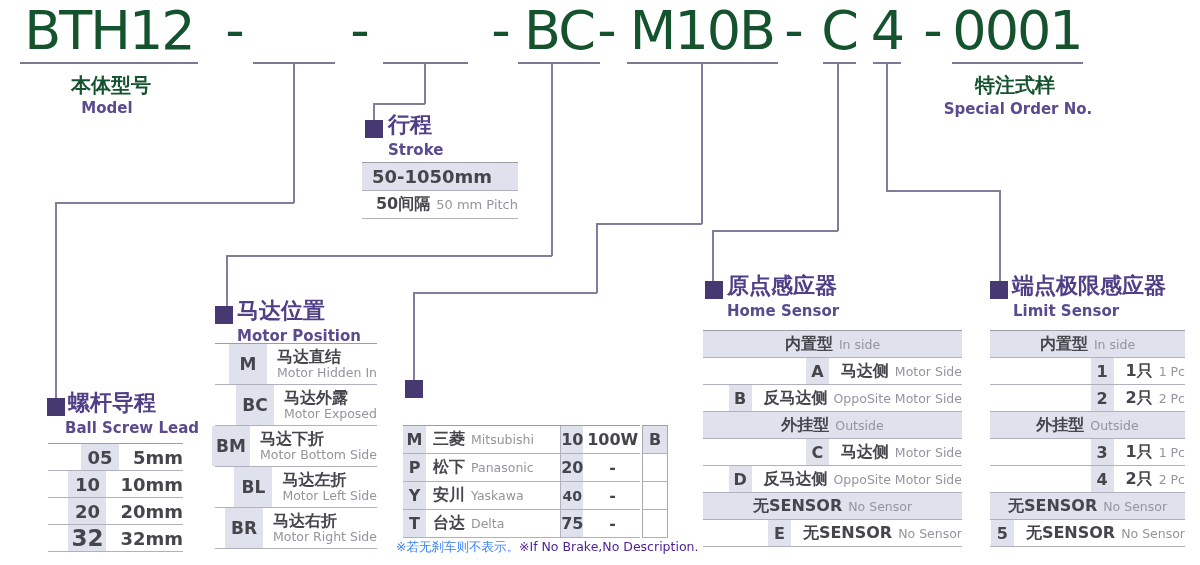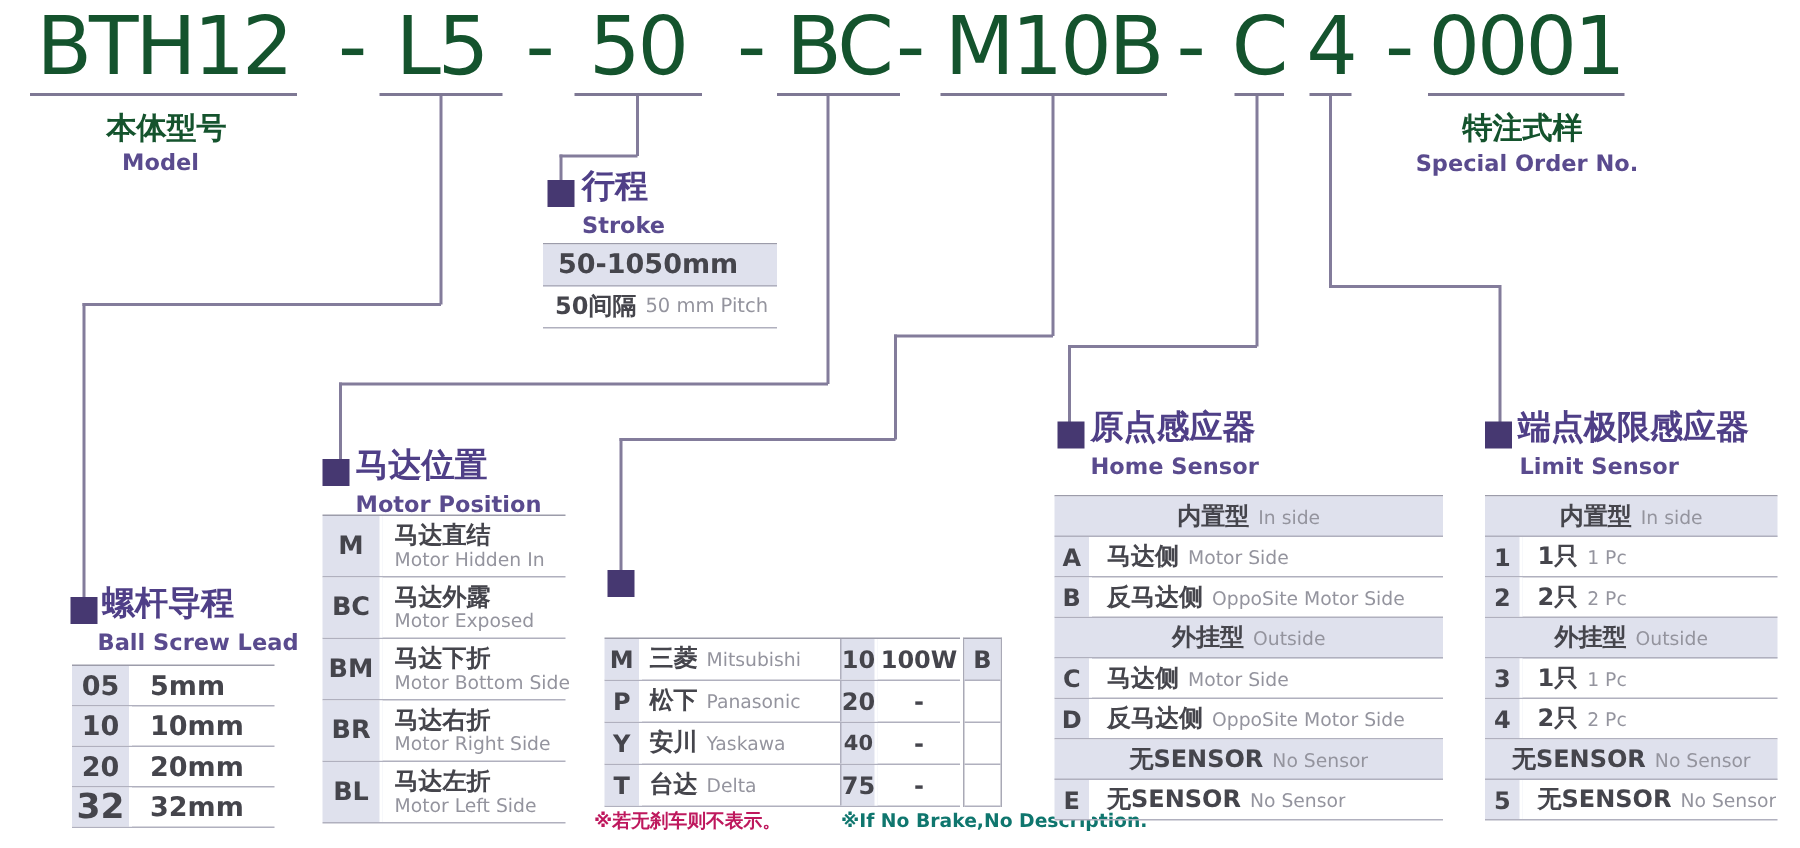--- a/index.html
+++ b/index.html
@@ -12,43 +12,41 @@
   
   .ln{position:absolute;background:#837c9b;}
   
   .sq{position:absolute;width:18px;height:18px;background:#463871;}
   .sec-zh{position:absolute;font-size:22px;line-height:26px;font-weight:700;color:#4f3f87;white-space:nowrap;}
   .sec-en{position:absolute;font-size:15px;line-height:18px;font-weight:600;color:#5a4b8e;white-space:nowrap;}
   .lbl-zh{position:absolute;transform:translateX(-50%);font-size:20px;font-weight:700;color:#14532d;white-space:nowrap;}
   .lbl-en{position:absolute;transform:translateX(-50%);font-size:15px;font-weight:600;color:#5a4b8e;white-space:nowrap;}
   
   .tbl{position:absolute;border-top:1.5px solid #9c9caa;box-sizing:border-box;}
-  .row{display:flex;align-items:center;border-bottom:1.5px solid #b0b0be;box-sizing:border-box;}
+  .row{display:flex;align-items:center;border-bottom:1.5px solid #b0b0be;box-sizing:border-box;justify-content:flex-end;}
   .code{display:flex;align-items:center;justify-content:center;background:#dfe1ed;
         color:#45454c;font-weight:600;height:100%;box-sizing:border-box;border-right:2px solid #fff;flex:none;}
   .zh{color:#45454c;font-size:16px;font-weight:600;white-space:nowrap;}
   .en{color:#94949e;font-size:12.5px;font-weight:500;white-space:nowrap;margin-left:6px;}
   .hdr{background:#dfe1ed;justify-content:center;}
   .cnt{display:flex;align-items:baseline;padding-left:10px;overflow:hidden;}
   .two .zh{display:block;font-size:16px;line-height:18px;}
   .two .en{display:block;margin-left:0;font-size:12.5px;line-height:14px;}
   .note{position:absolute;font-size:12.5px;white-space:nowrap;}
-  .note .nz{color:#be185d;font-weight:700;}
-  .note .ne{color:#0f766e;font-weight:700;margin-left:40px;}
+  .note .nz{color:#3b82f6;font-weight:400;}
+  .note .ne{color:#4c1d95;font-weight:400;}
 </style>
 </head>
 <body>
 
 <div class="canvas">
 
   <span class="seg" style="left:109px">BTH12</span>
   <span class="seg" style="left:234px">-</span>
-  <span class="seg" style="left:294px">L5</span>
   <span class="seg" style="left:359px">-</span>
-  <span class="seg" style="left:425px">50</span>
   <span class="seg" style="left:500px">-</span>
   <span class="seg" style="left:559px">BC</span>
   <span class="seg" style="left:606px">-</span>
   <span class="seg" style="left:702px">M10B</span>
   <span class="seg" style="left:793px">-</span>
   <span class="seg" style="left:839px">C</span>
   <span class="seg" style="left:887px">4</span>
   <span class="seg" style="left:932px">-</span>
   <span class="seg" style="left:1017px">0001</span>
 
@@ -146,31 +144,31 @@
       </div>
     </div>
     <div class="row" style="height:41px">
       <div class="code" style="width:40px;font-size:17px">BM</div>
       <div class="two" style="padding-left:8px">
         <span class="zh">马达下折</span>
         <span class="en">Motor Bottom Side</span>
       </div>
     </div>
     <div class="row" style="height:41px">
+      <div class="code" style="width:40px;font-size:17px">BL</div>
+      <div class="two" style="padding-left:8px">
+        <span class="zh">马达左折</span>
+        <span class="en">Motor Left Side</span>
+      </div>
+    </div>
+    <div class="row" style="height:41px">
       <div class="code" style="width:40px;font-size:17px">BR</div>
       <div class="two" style="padding-left:8px">
         <span class="zh">马达右折</span>
         <span class="en">Motor Right Side</span>
-      </div>
-    </div>
-    <div class="row" style="height:41px">
-      <div class="code" style="width:40px;font-size:17px">BL</div>
-      <div class="two" style="padding-left:8px">
-        <span class="zh">马达左折</span>
-        <span class="en">Motor Left Side</span>
       </div>
     </div>
   </div>
 
   <div class="sq" style="left:405px;top:380px"></div>
   <div class="tbl" style="left:403px;top:425px;width:237px">
     <div class="row" style="height:28px">
       <div class="code" style="width:25px;font-size:16px">M</div>
       <div class="cnt" style="width:128px;padding-left:5px">
         <span class="zh">三菱</span>

